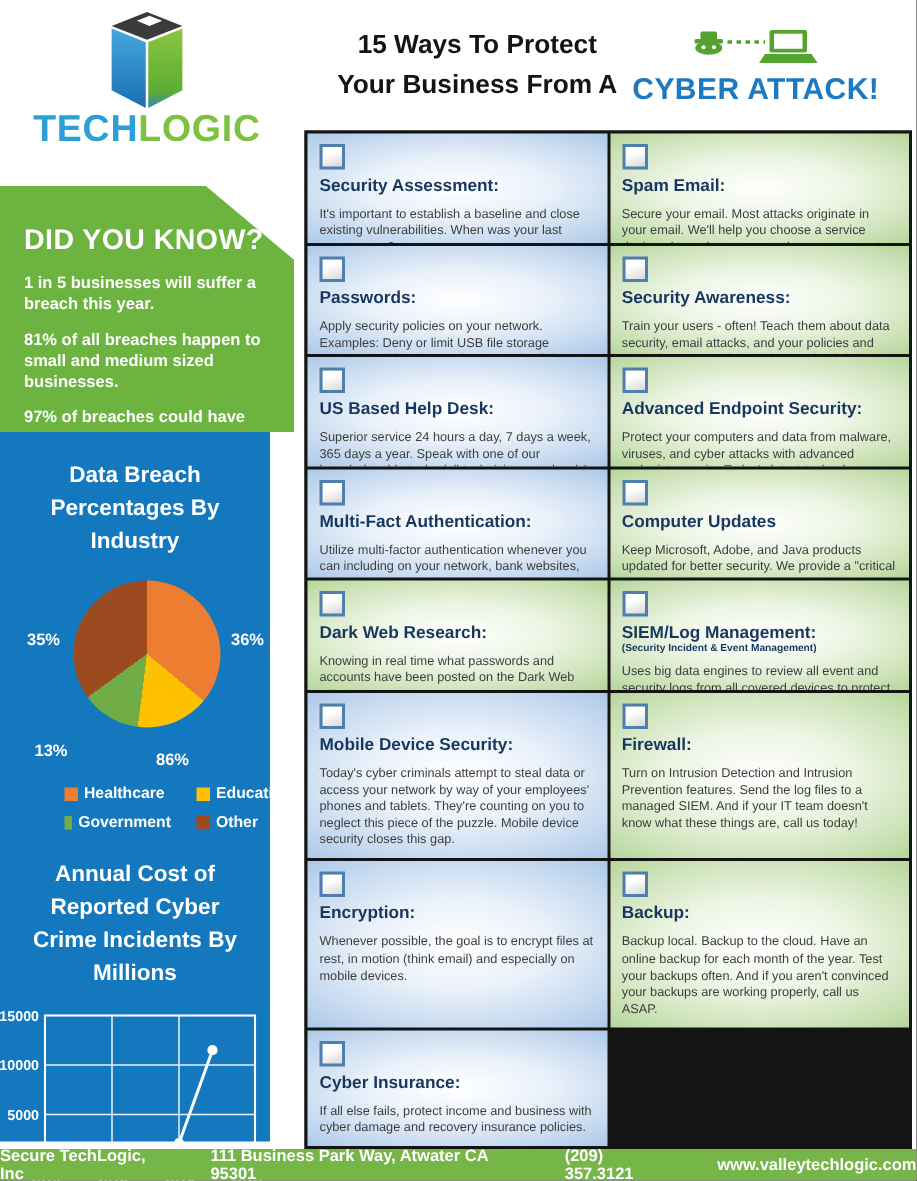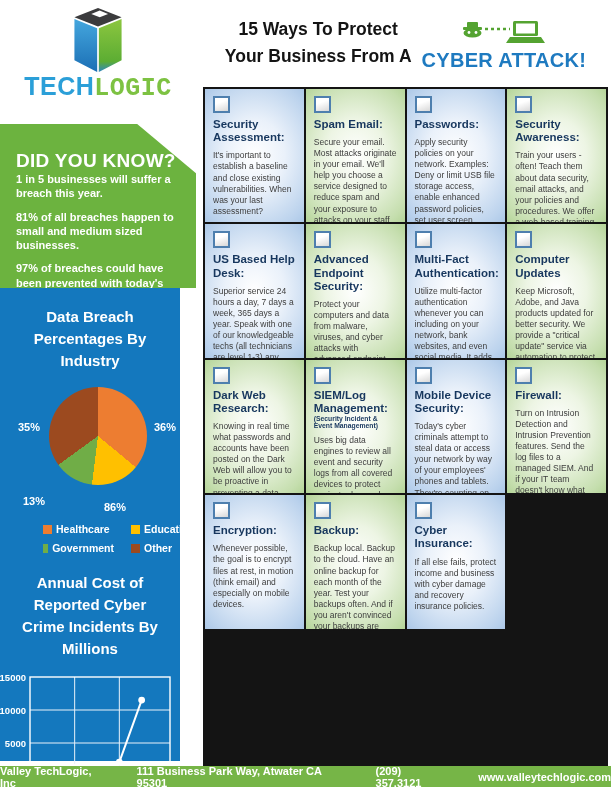--- a/index.html
+++ b/index.html
@@ -7,27 +7,27 @@
   body {
     font-family:"Liberation Sans","DejaVu Sans",sans-serif;
     background:#ffffff; position:relative; width:611px; height:787px; overflow:hidden;
   }
   
   .sidebar { position:absolute; left:0; top:0; width:196px; height:766px; }
   .logo-area { position:absolute; top:0; left:0; width:196px; height:124px; background:#fff; text-align:center; }
   .cube-svg { display:block; margin:6px auto 0; }
   .logo-word1 { font-size:30px; font-weight:900; letter-spacing:1px; color:#4D4D4F; line-height:0.85; }
   .logo-word2 { font-size:25px; font-weight:900; letter-spacing:0.5px; line-height:1.0; }
-  .logo-tech { color:#2B9FD8; } .logo-logic { color:#7DC242;font-family:Liberation Mono, monospace; }
+  .logo-tech { color:#2B9FD8; } .logo-logic { color:#7DC242; }
   .dyk-panel {
     position:absolute; top:124px; left:0; width:196px; height:164px;
     background:#6CB33F; color:#fff; padding:26px 14px 8px 16px;
     clip-path:polygon(0 0, 70% 0, 100% 30%, 100% 100%, 0 100%);
   }
-  .dyk-title { font-size:19px; font-weight:800; letter-spacing:0.3px; }
+  .dyk-title { font-size:19px; font-weight:800; letter-spacing:0.3px; margin-bottom:10px; }
   .dyk-fact { font-size:11px; font-weight:600; line-height:1.3; margin-bottom:9px; }
   .blue-panel {
     position:absolute; top:288px; left:0; width:180px; height:473px;
     background:#1478BE; color:#fff;
   }
   .chart-title { font-size:15px; font-weight:800; text-align:center; line-height:1.45; white-space:pre-line; margin-top:18px; }
   .pie-area { position:relative; width:196px; height:142px; margin-top:6px; }
   .pie { position:absolute; left:49px; top:10px; width:98px; height:98px; border-radius:50%; }
   .pie-label { position:absolute; font-size:11px; font-weight:600; color:#fff; }
   .pie-label-0 { left:154px; top:44px; }  
@@ -40,21 +40,21 @@
   .line-chart-svg { display:block; margin:10px auto 0; }
   
   .main { position:absolute; left:203px; top:0; width:405px; height:766px; }
   .page-header { position:absolute; top:16px; left:0; width:405px; display:flex; justify-content:center; align-items:center; gap:10px; }
   .title-block { text-align:center; font-size:17.5px; font-weight:800; color:#141414; line-height:1.55; }
   .attack-block { text-align:center; padding-top:4px; }
   .attack-label { font-size:20px; font-weight:900; letter-spacing:0.3px; color:#1E7AC0; line-height:1; margin-top:1px; }
   
   .grid {
     position:absolute; top:87px; left:0; width:405px; height:679px;
-    display:grid; grid-template-columns:repeat(4,1fr); grid-template-rows:repeat(5,1fr);
+    display:grid; grid-template-columns:repeat(2,1fr); grid-template-rows:repeat(5,1fr);
     gap:2px; background:#141414; border:2px solid #141414;
   }
   .card { padding:7px 8px; overflow:hidden; }
   .card.blue  { background:radial-gradient(ellipse 95% 85% at 50% 50%, #ffffff 0%, #eaf1fa 32%, #bcd3ed 68%, #8db2dc 100%); }
   .card.green { background:radial-gradient(ellipse 95% 85% at 50% 50%, #ffffff 0%, #edf5e4 32%, #c5deae 68%, #94c36e 100%); }
   .card-checkbox {
     width:17px; height:17px; border:2px solid #4E7FAE; margin-bottom:5px;
     background:linear-gradient(160deg,#ffffff 35%,#d8d8d8 100%);
   }
   .card-title { font-size:11.5px; font-weight:800; color:#17375E; line-height:1.15; }
@@ -261,17 +261,17 @@
       </div>
       <div class="card blue">
         <div class="card-checkbox"></div>
         <div class="card-title">Cyber Insurance:</div>
         <p class="card-body">If all else fails, protect income and business with cyber damage and recovery insurance policies.</p>
       </div>
     </div>
 </main>
 
 <footer class="footer-bar">
-  <span>Valley TechLogic, Inc</span>
+  <span>Secure TechLogic, Inc</span>
   <span>111 Business Park Way, Atwater CA 95301</span>
   <span>(209) 357.3121</span>
   <a href="#" class="footer-link">www.valleytechlogic.com</a>
 </footer>
 
 </body></html>

